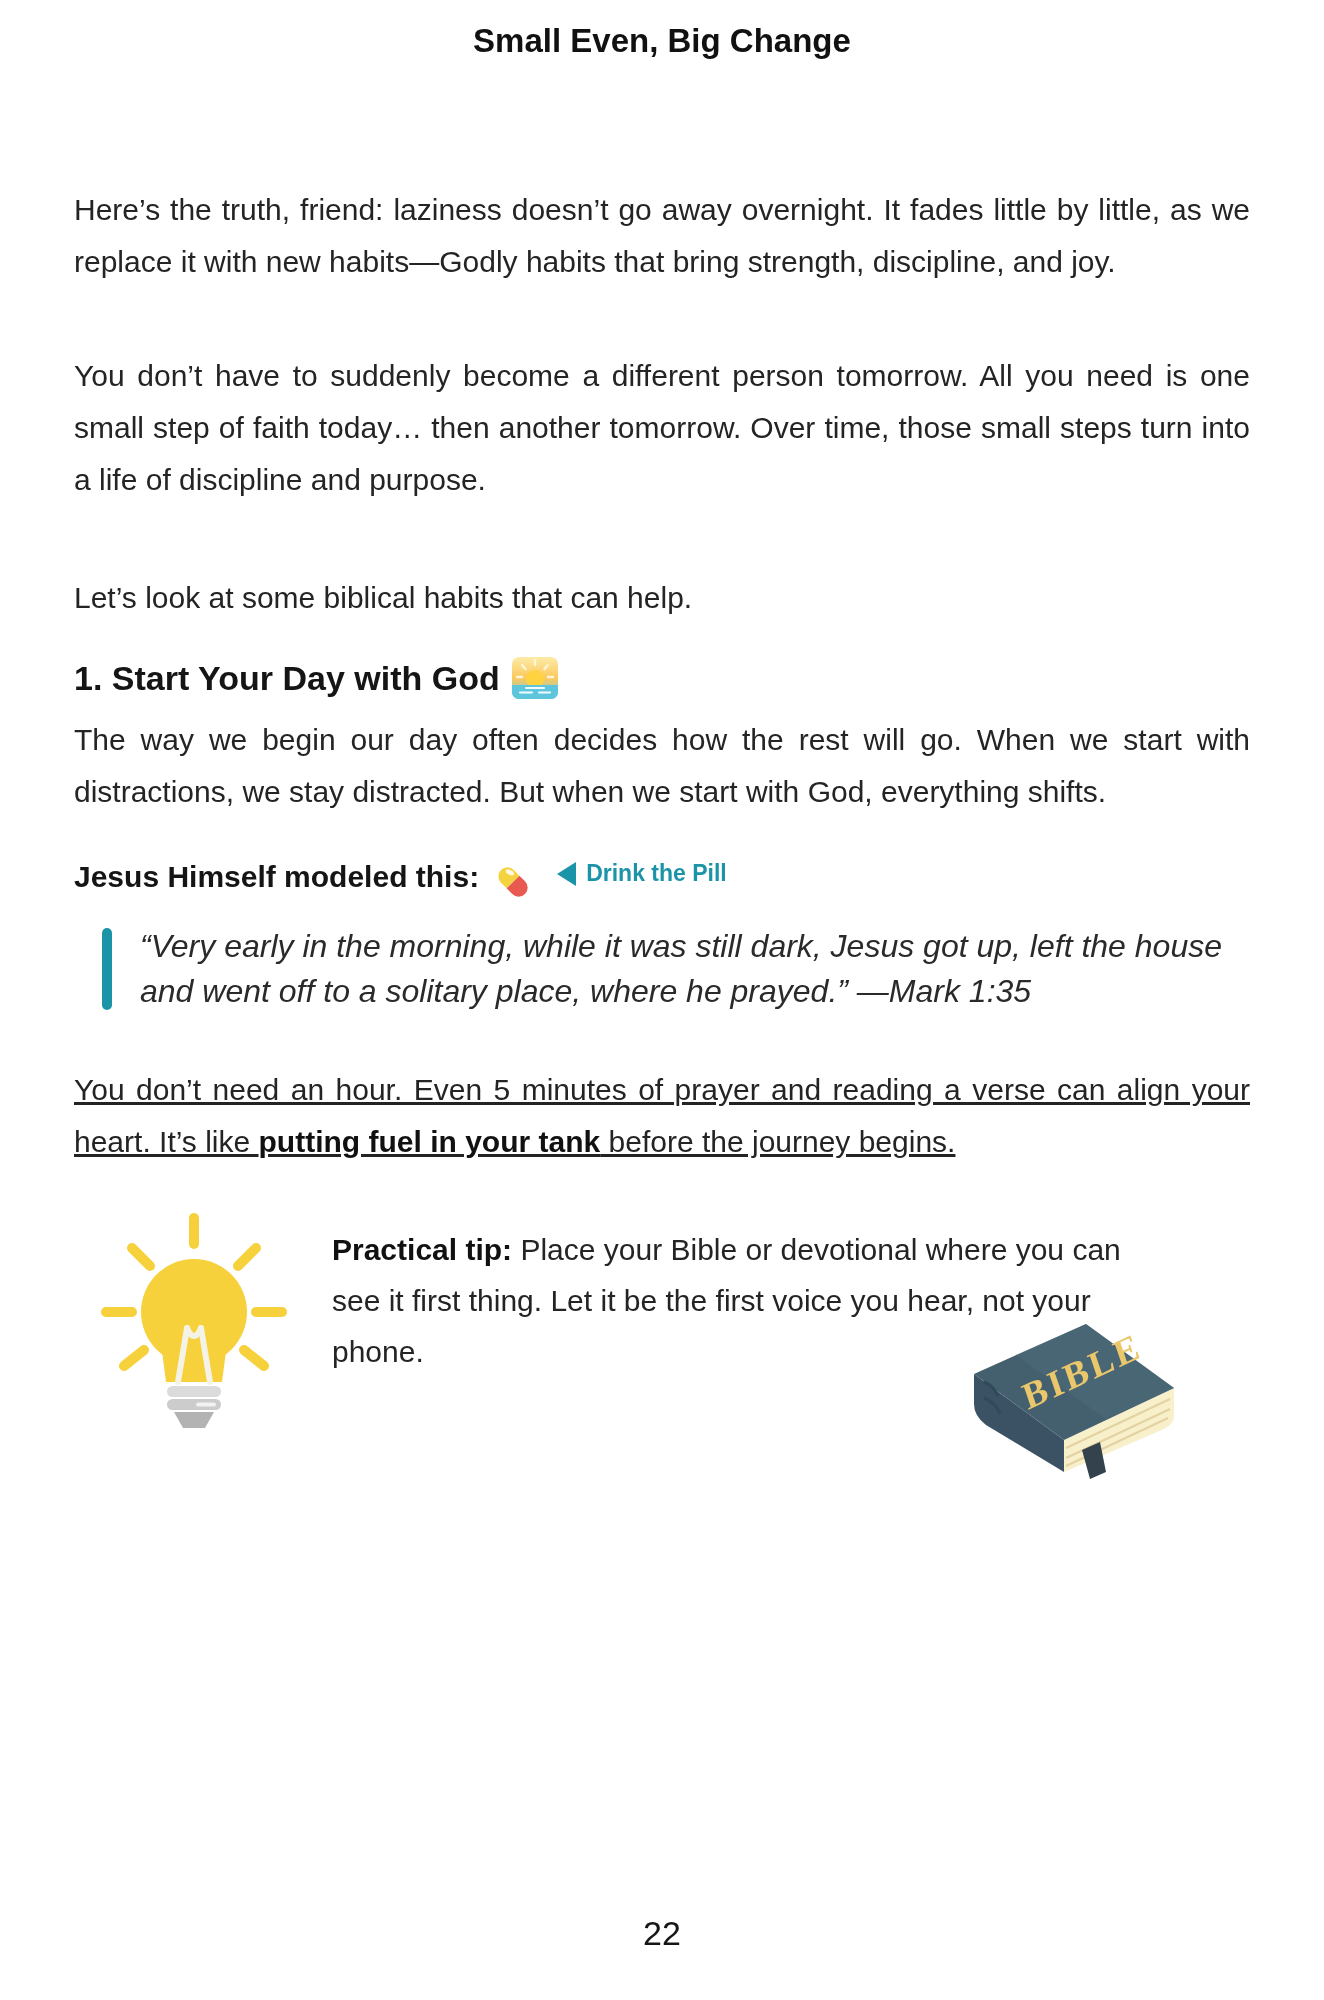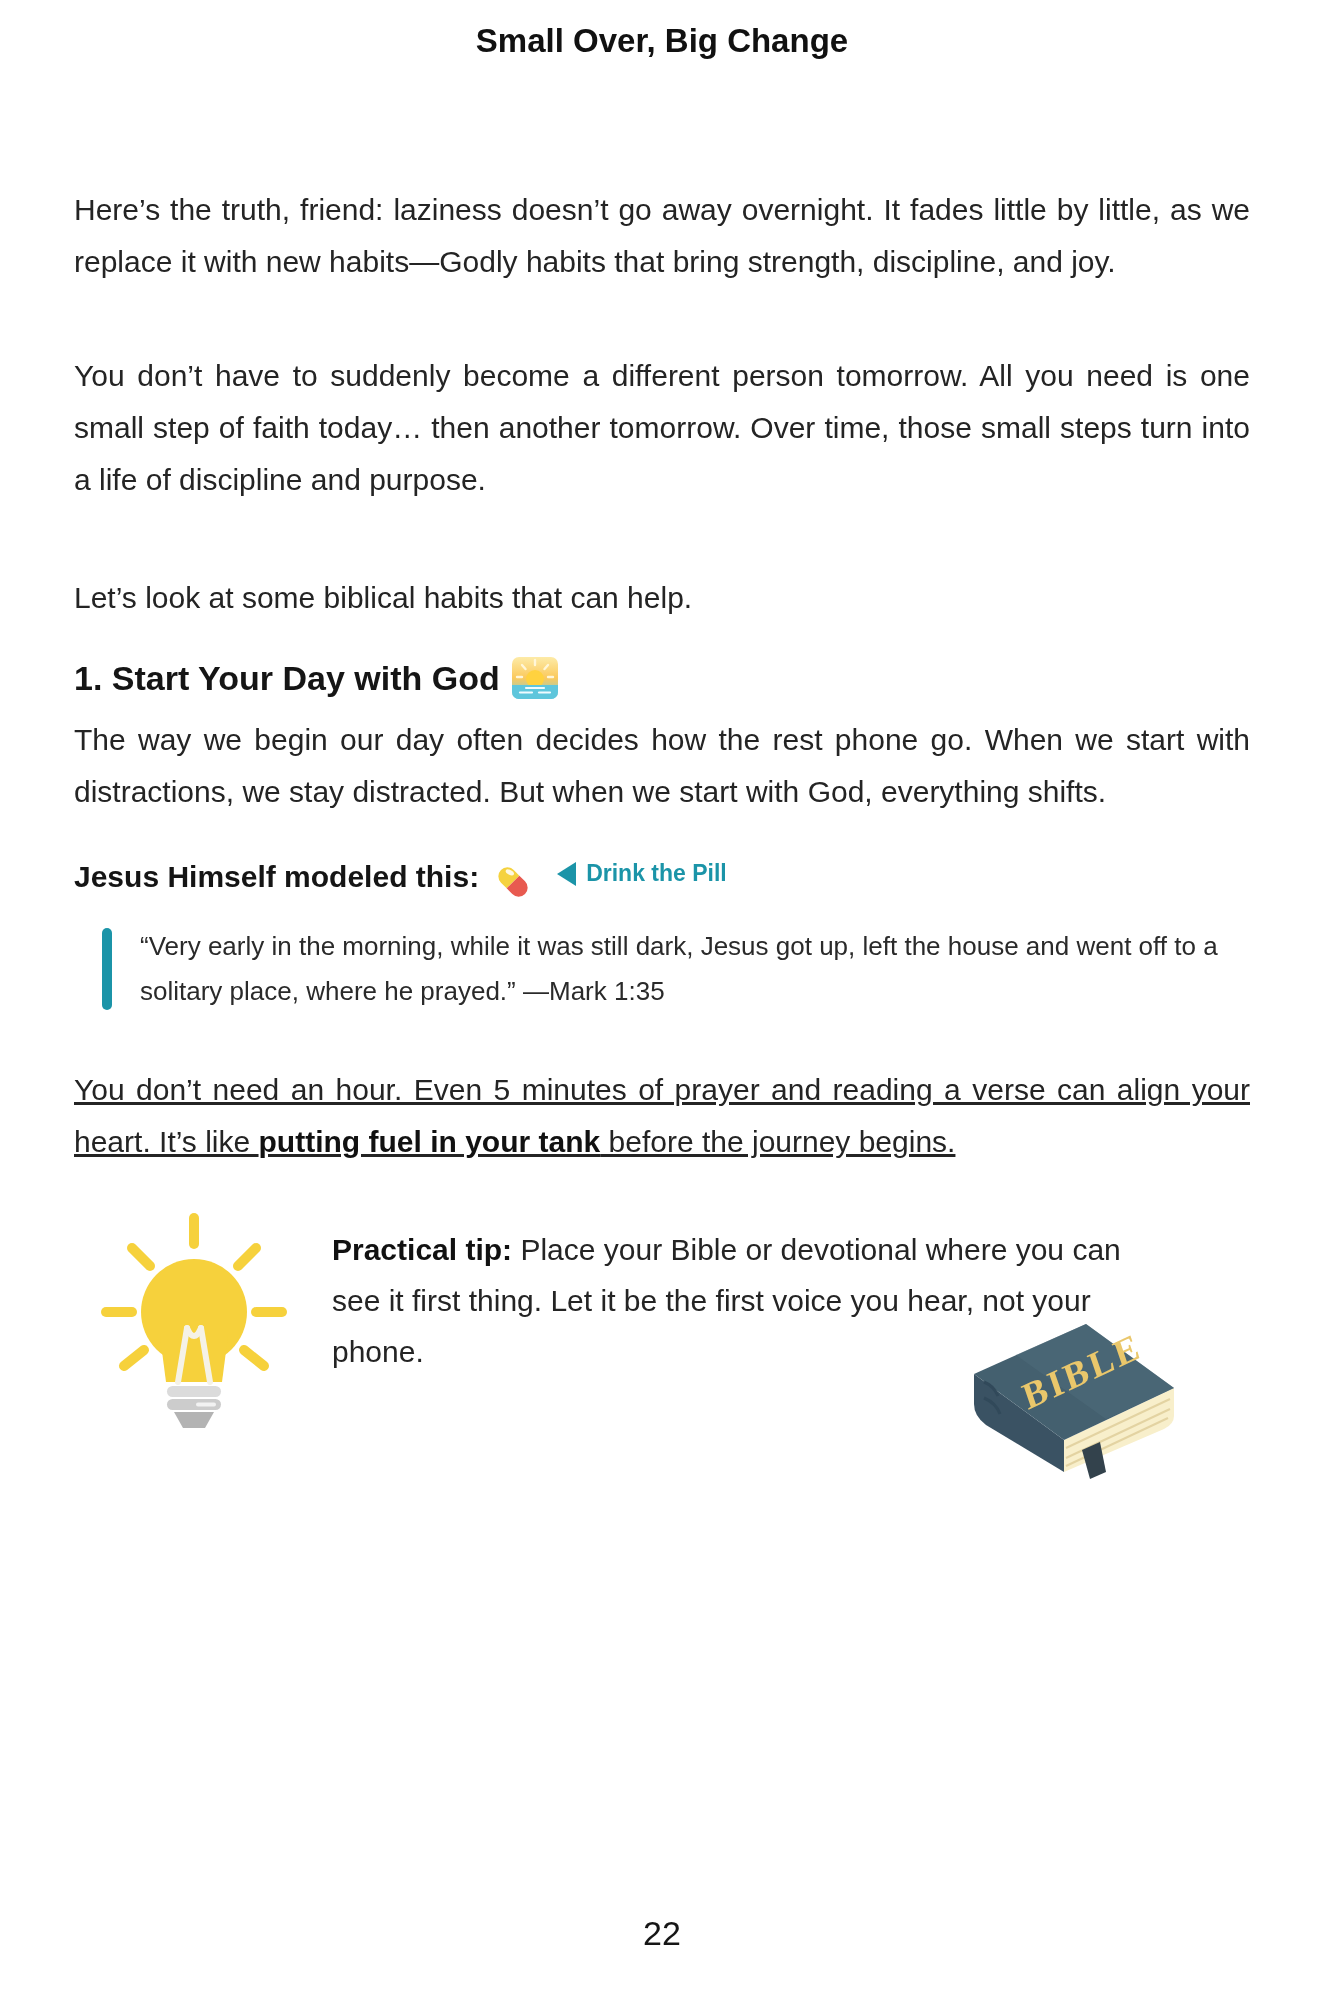--- a/index.html
+++ b/index.html
@@ -74,21 +74,22 @@
     margin-top:20px;
     margin-left:28px;
     display:flex;
   }
   .quote-bar {
     width:10px; border-radius:6px; background:#1B94A8;
     flex:0 0 10px; margin:4px 0;
   }
   .quote-text {
     margin-left:28px;
-    font-size:26px;
+    font-style:italic;
+    font-size:32px;
     line-height:45px;
     color:#2a2a2a;
     max-width:1110px;
   }
   .p-fuel { margin-top:50px;text-decoration:underline; }
   .p-fuel b { color:#111; }
   .tip-section {
     position:relative;
     margin-top:34px;
     height:340px;
@@ -104,21 +105,21 @@
     position:absolute; top:1914px; left:0; width:100%;
     text-align:center;
     font-size:34px; color:#161616;
   }
 </style>
 </head>
 <body>
 
 <div class="page">
 
-  <h2 class="chapter-subtitle">Small Over, Big Change</h2>
+  <h2 class="chapter-subtitle">Small Even, Big Change</h2>
 
   <p class="body-p p-intro1">Here’s the truth, friend: laziness doesn’t go away overnight. It fades little by little, as we replace it with new habits—Godly habits that bring strength, discipline, and joy.</p>
   <p class="body-p p-intro2">You don’t have to suddenly become a different person tomorrow. All you need is one small step of faith today… then another tomorrow. Over time, those small steps turn into a life of discipline and purpose.</p>
   <p class="body-p p-intro3">Let’s look at some biblical habits that can help.</p>
 
   <h3 class="section-heading">
     <span>1. Start Your Day with God</span>
     <span style="display:inline-flex;">
       <svg width="46" height="42" viewBox="0 0 46 42">
         <defs>
@@ -145,21 +146,21 @@
           <g stroke="#EFFBFF" stroke-width="2.2" stroke-linecap="round">
             <line x1="14" y1="31" x2="32" y2="31"></line>
             <line x1="8" y1="35.5" x2="20" y2="35.5"></line>
             <line x1="27" y1="35.5" x2="38" y2="35.5"></line>
           </g>
         </g>
       </svg>
     </span>
   </h3>
 
-  <p class="body-p p-section1">The way we begin our day often decides how the rest phone go. When we start with distractions, we stay distracted. But when we start with God, everything shifts.</p>
+  <p class="body-p p-section1">The way we begin our day often decides how the rest will go. When we start with distractions, we stay distracted. But when we start with God, everything shifts.</p>
 
   <div class="model-row">
     <span class="model-label">Jesus Himself modeled this:</span>
     <span class="pill-wrap">
       <svg width="44" height="44" viewBox="0 0 44 44">
         <g transform="rotate(45 22 22)">
           <path d="M5,22 a9,9 0 0 1 9,-9 h8 v18 h-8 a9,9 0 0 1 -9,-9 z" fill="#F5D23F"></path>
           <path d="M22,13 h8 a9,9 0 0 1 9,9 a9,9 0 0 1 -9,9 h-8 z" fill="#E85A50"></path>
           <ellipse cx="13" cy="17.5" rx="4.5" ry="2.4" fill="#FFFFFF" opacity="0.85" transform="rotate(-18 13 17.5)"></ellipse>
         </g>

